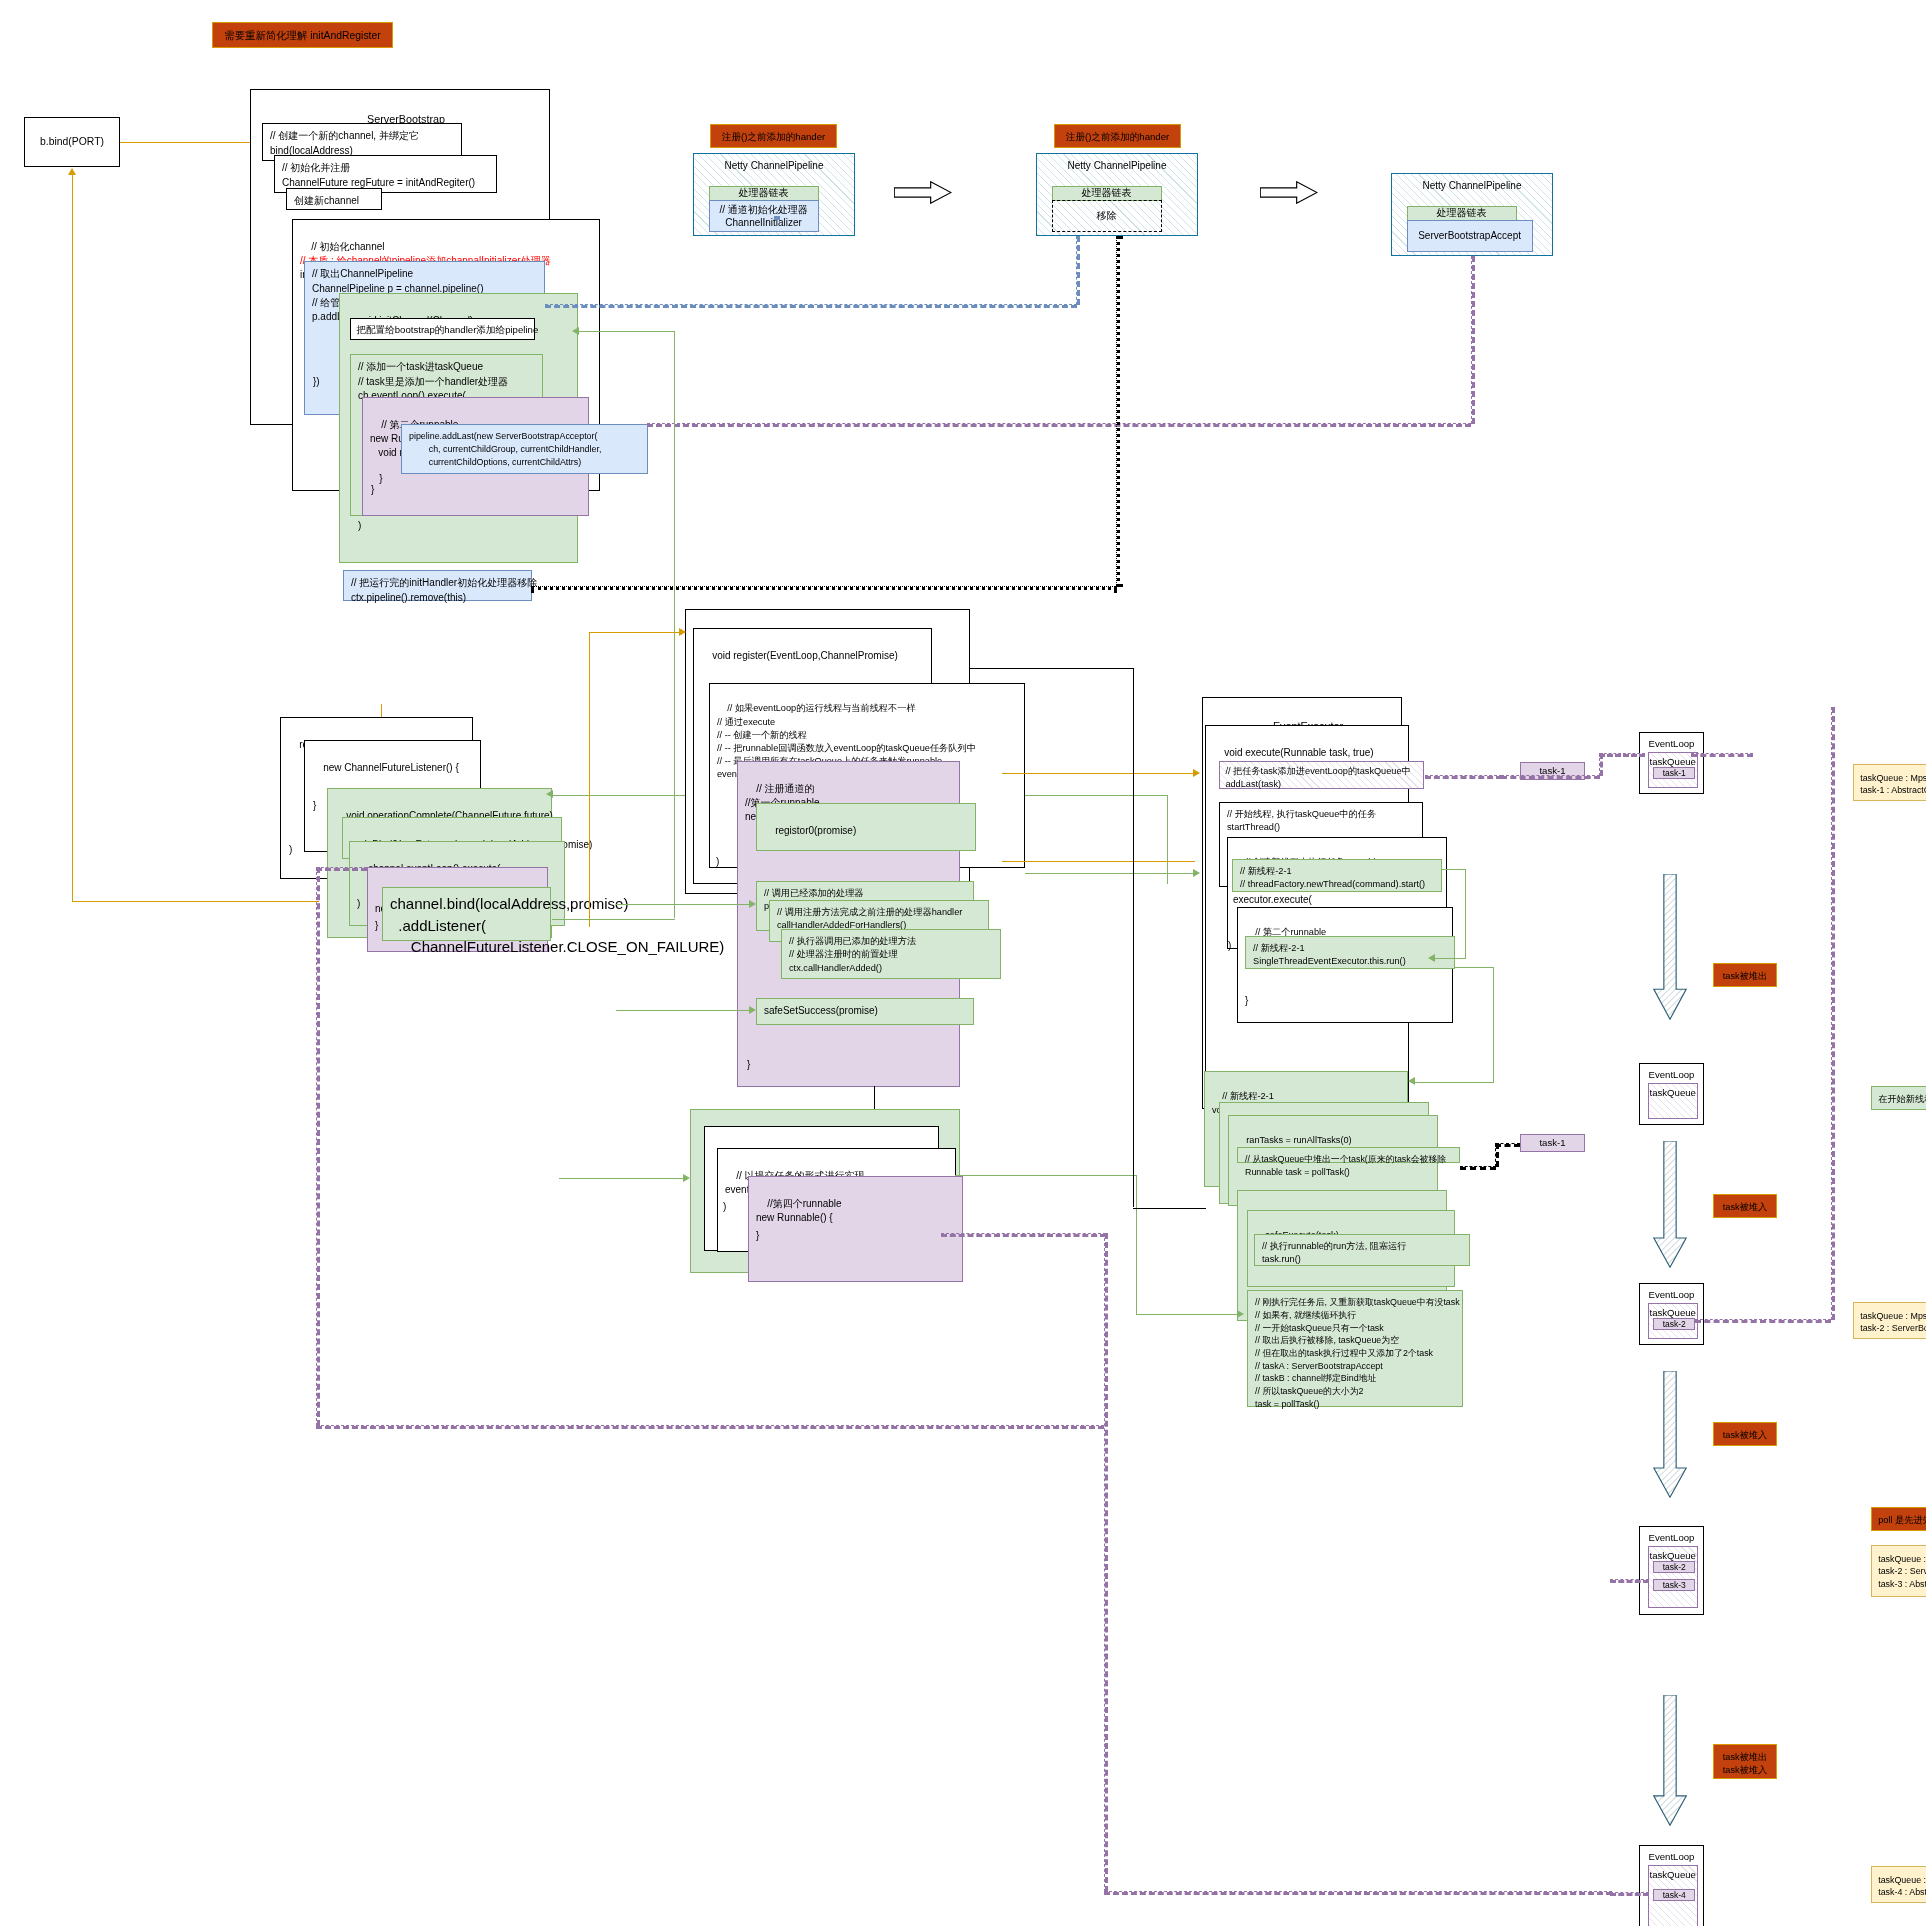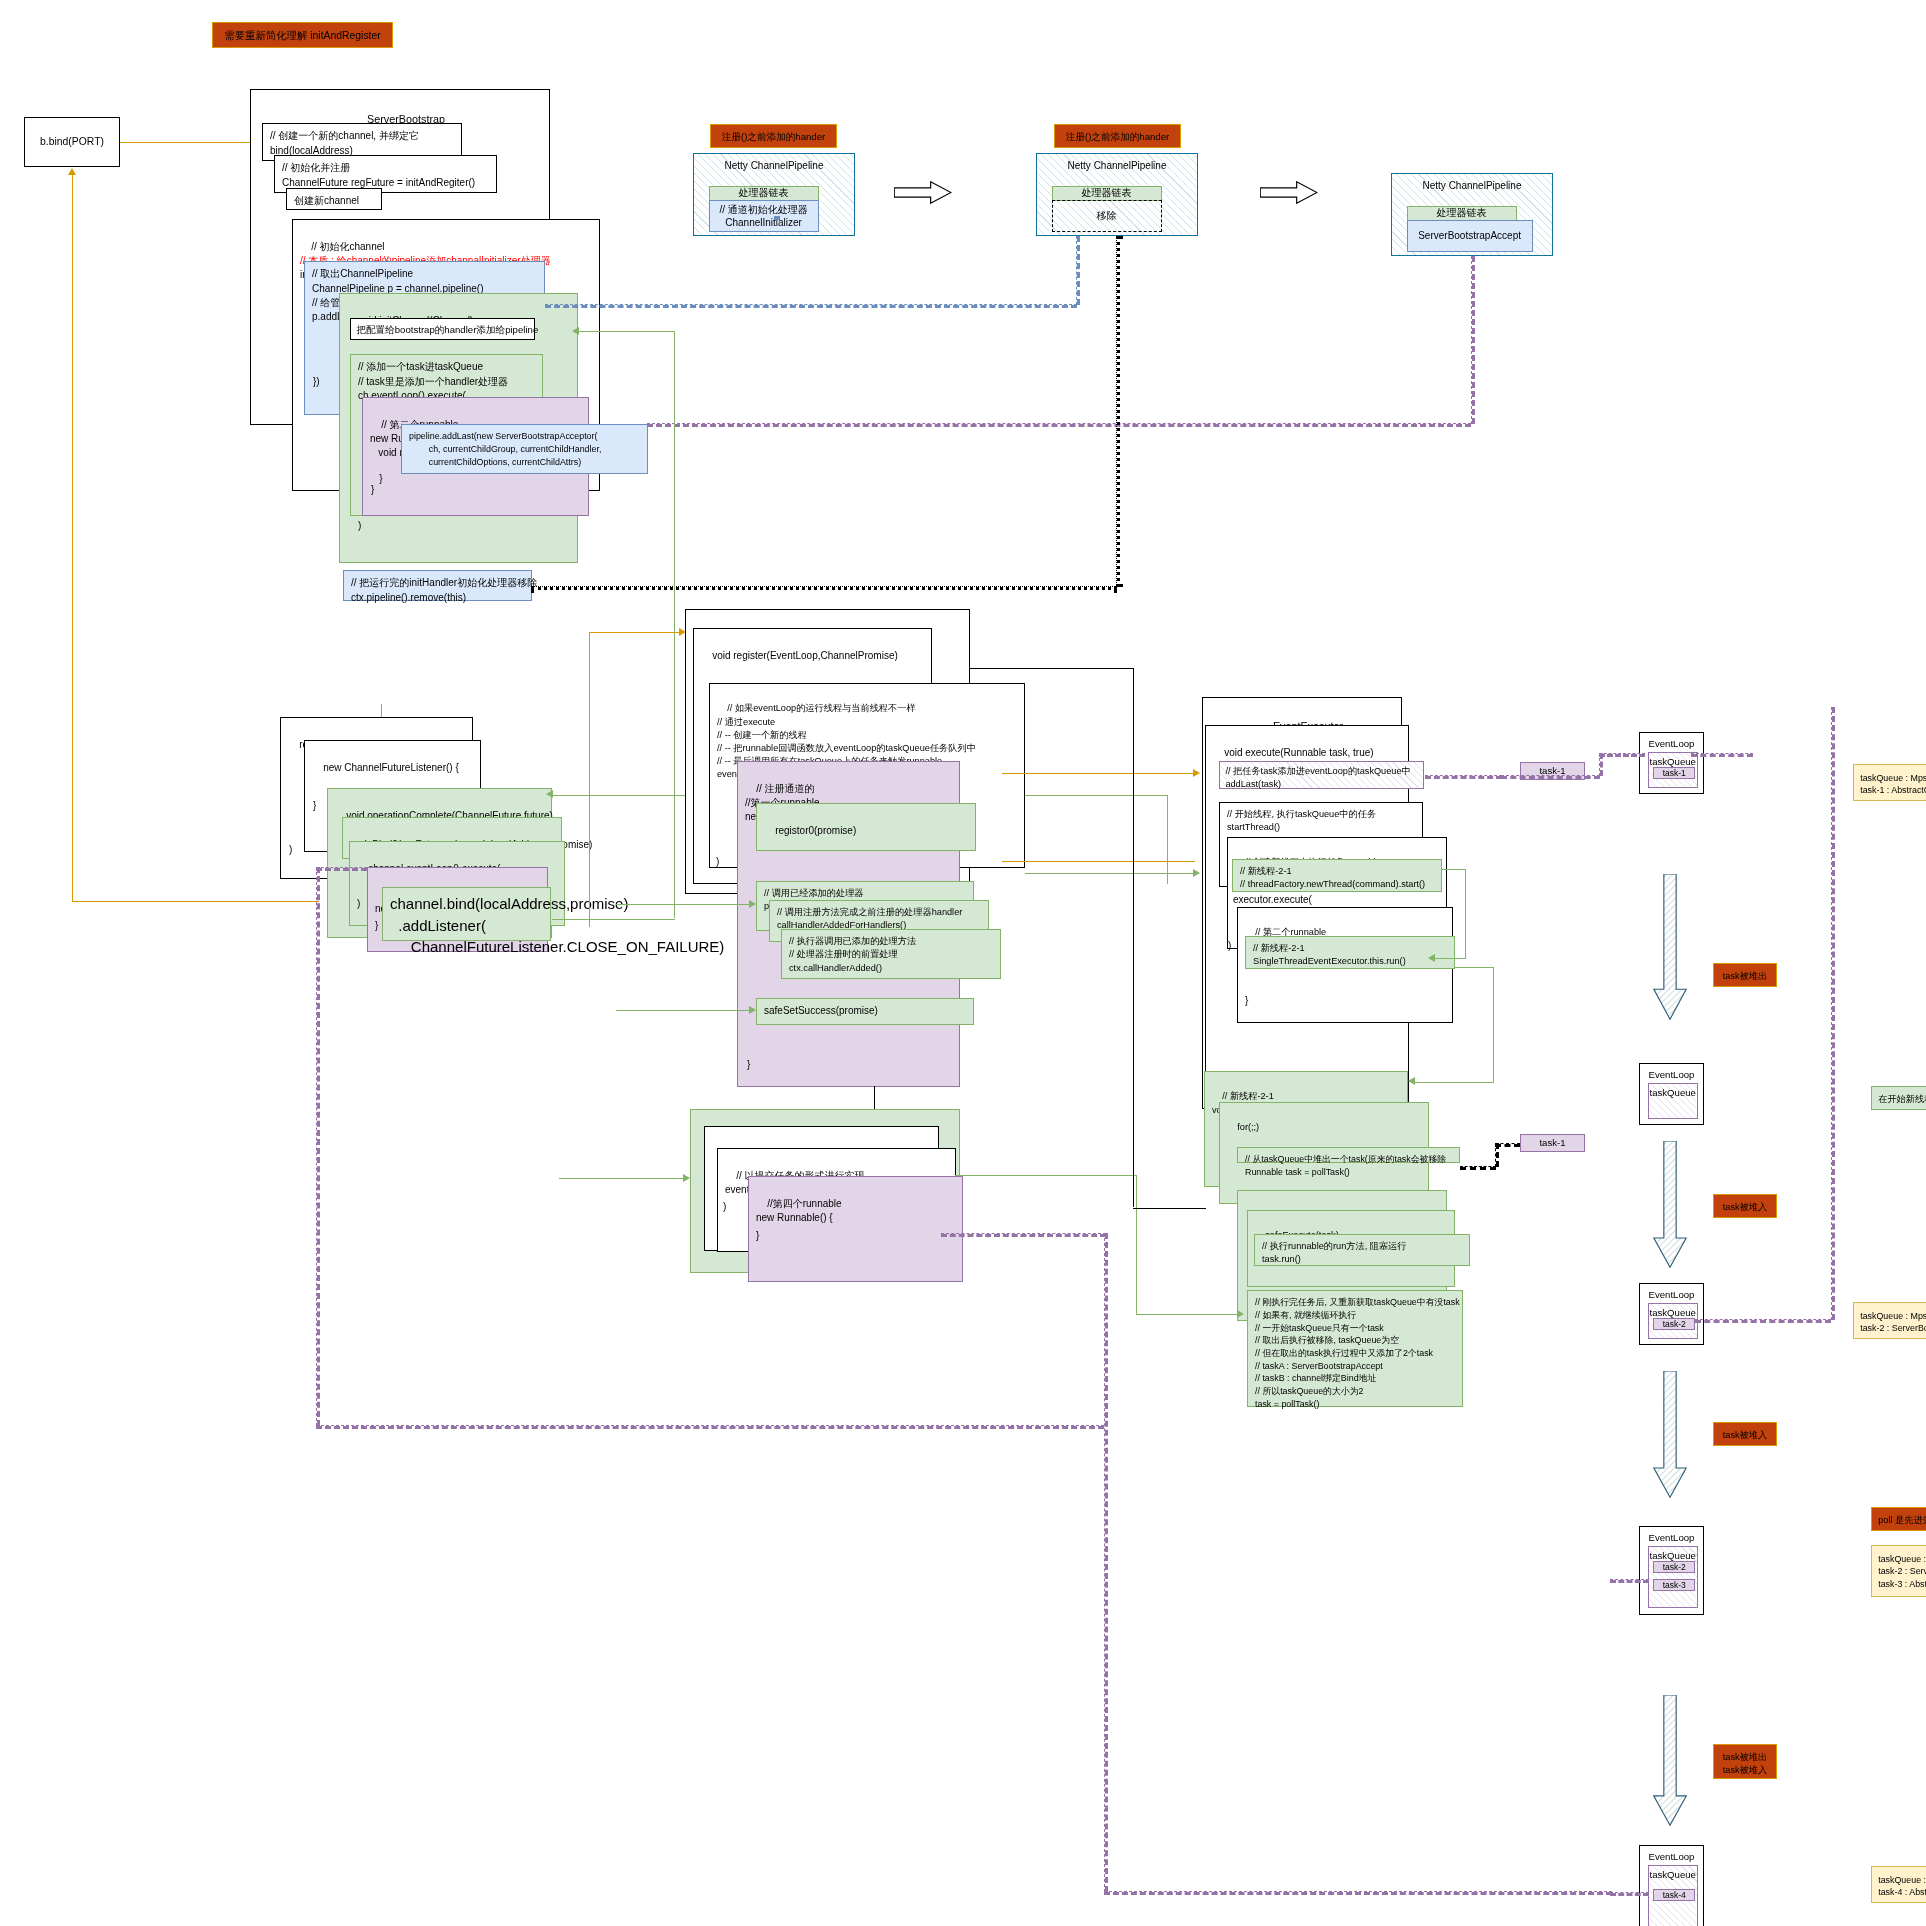--- a/index.html
+++ b/index.html
@@ -395,20 +395,23 @@
 
   <div class="box green thin" style="left:1204px; top:1071px; width:204px; height:116px; font-size:9.2px;">
     <span>// 新线程-2-1
 void run()</span>
   </div>
 
   <div class="box green thin" style="left:1219px; top:1102px; width:210px; height:102px; font-size:9.2px;">
     <span>for(;;)</span>
   </div>
 
+  <div class="box green thin" style="left:1228px; top:1115px; width:210px; height:91px; font-size:9.2px;">
+    <span>ranTasks = runAllTasks(0)</span>
+  </div>
 
   <div class="box green thin" style="left:1237px; top:1147px; width:223px; height:16px; font-size:8.9px;">// 从taskQueue中堆出一个task(原来的task会被移除
 Runnable task = pollTask()</div>
 
   <div class="box green thin" style="left:1237px; top:1190px; width:210px; height:131px; font-size:9.2px;">
     <span>for(;;)</span>
   </div>
 
   <div class="box green thin" style="left:1247px; top:1210px; width:208px; height:77px; font-size:9.2px;">
     <span>safeExecute(task)</span>

